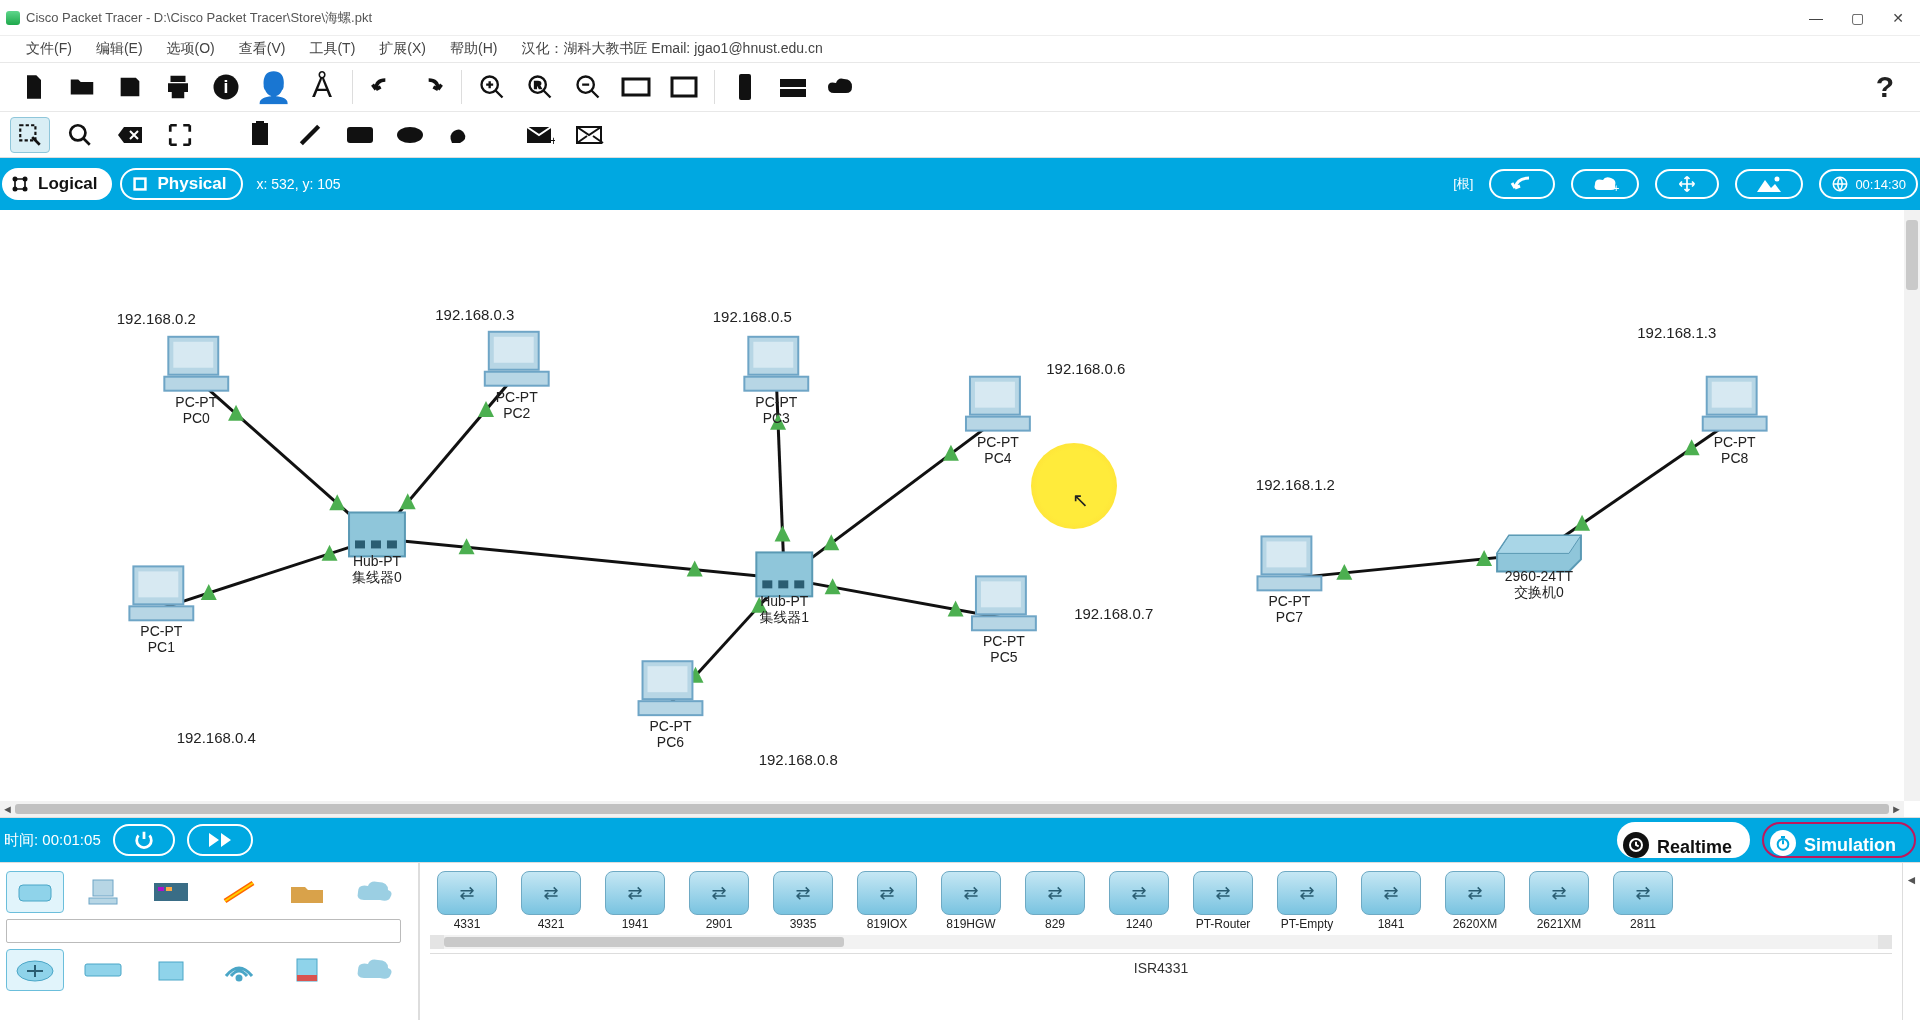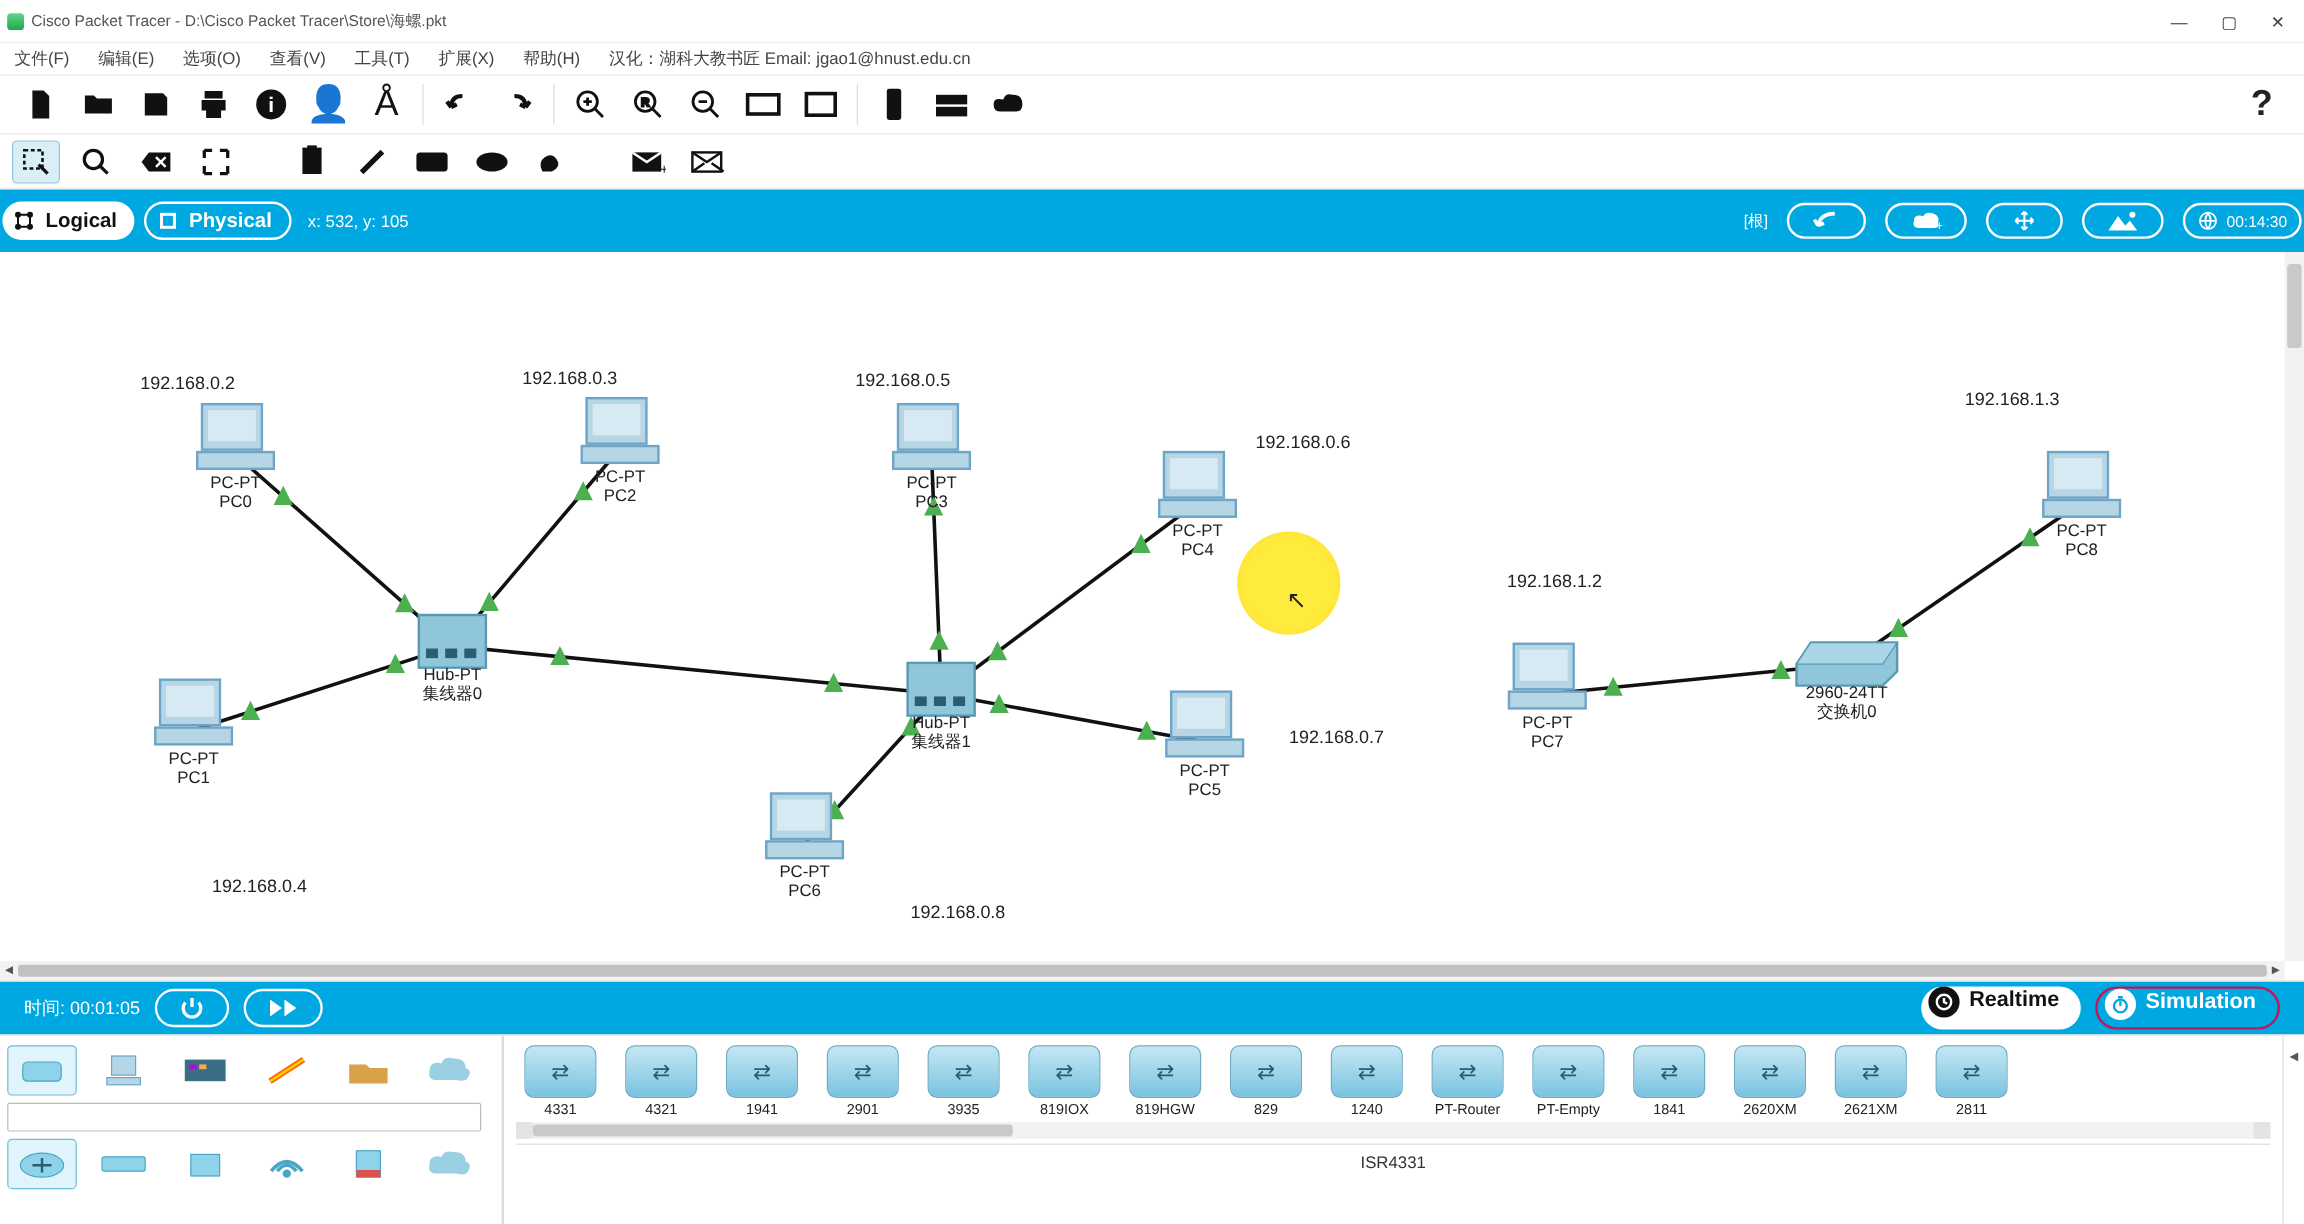--- a/index.html
+++ b/index.html
@@ -40,21 +40,21 @@
   .titlebar .title { color: #555; font-size: 13px; }
   .win-ctrl { margin-left: auto; display: flex; gap: 28px; color: #444; font-size: 14px; padding-right: 10px;}
   .win-ctrl span { cursor: default; }
 
   
   .menubar {
     height: 26px;
     display: flex;
     align-items: center;
     gap: 24px;
-    padding: 0 12px;
+    padding: 0 26px;
     color: #444;
     font-size: 14px;
   }
   .menubar .item { cursor: default; }
 
   
   .toolbar {
     height: 50px;
     display: flex;
     align-items: center;
@@ -181,31 +181,31 @@
     color: #222;
     transform: translate(-4px,-4px);
     pointer-events: none;
   }
 
   
   .rtbar {
     height: 44px;
     background: var(--pt-bar-blue);
     display: flex; align-items: center;
-    padding: 0 20px;
+    padding: 0 4px;
     gap: 12px;
   }
   .rt-time { color: #fff; font-size: 15px; }
   .rt-btn {
     height: 32px; border: 2px solid #fff; border-radius: 18px;
     padding: 0 18px; display: flex; align-items: center; justify-content: center; color: #fff;
   }
   .rt-tab {
     height: 36px; border-radius: 18px; background: #fff; color: #111;
-    display: flex; align-items: flex-start; padding: 0 18px 0 6px; font-weight: bold; font-size: 18px; gap: 8px;
+    display: flex; align-items: flex-end; padding: 0 18px 0 6px; font-weight: bold; font-size: 18px; gap: 8px;
   }
   .rt-tab.sim { background: var(--pt-blue); color: #fff; border: 2px solid #be185d; }
   .rt-tab .ci {
     width: 26px; height: 26px; border-radius: 13px; background: #111; color: #fff;
     display: flex; align-items: center; justify-content: center;
   }
   .rt-tab.sim .ci { background: #fff; color: var(--pt-blue); }
   .rt-spacer { flex: 1; }
 
   

